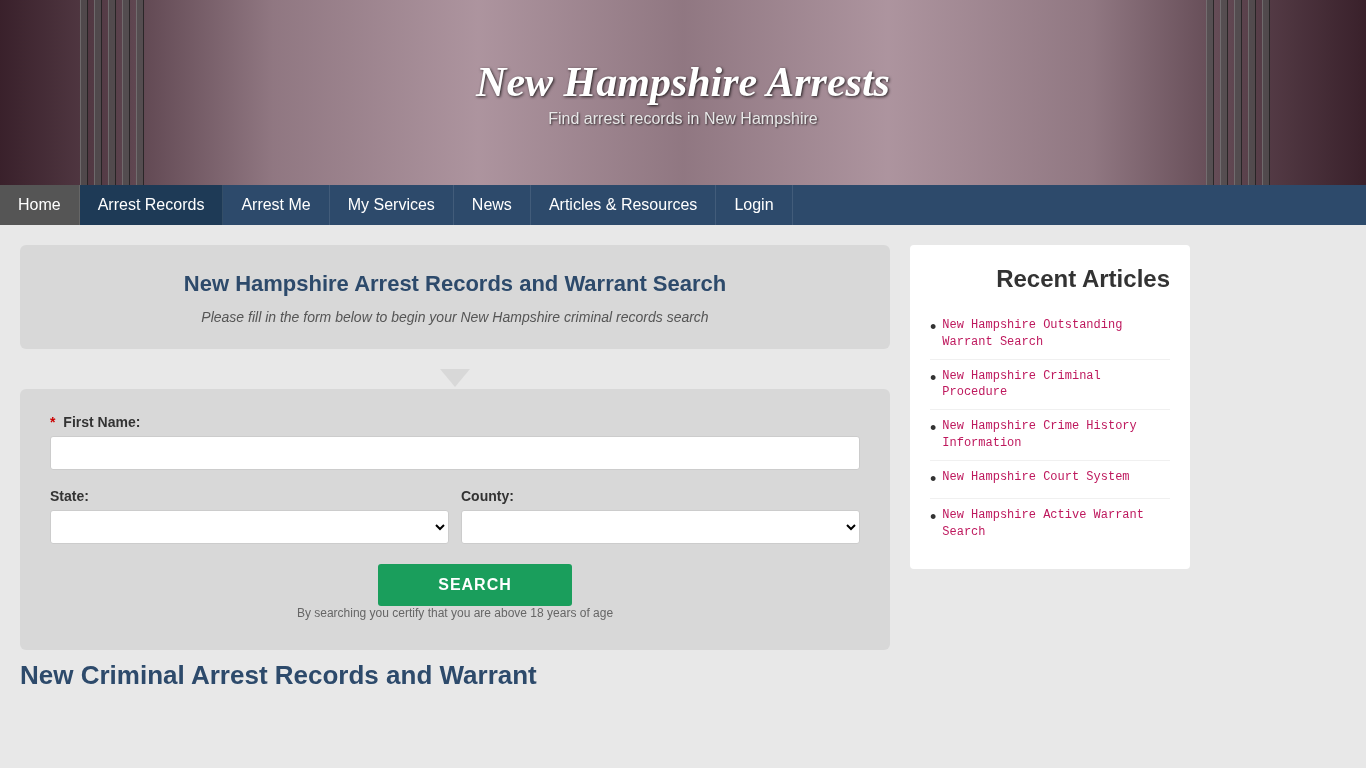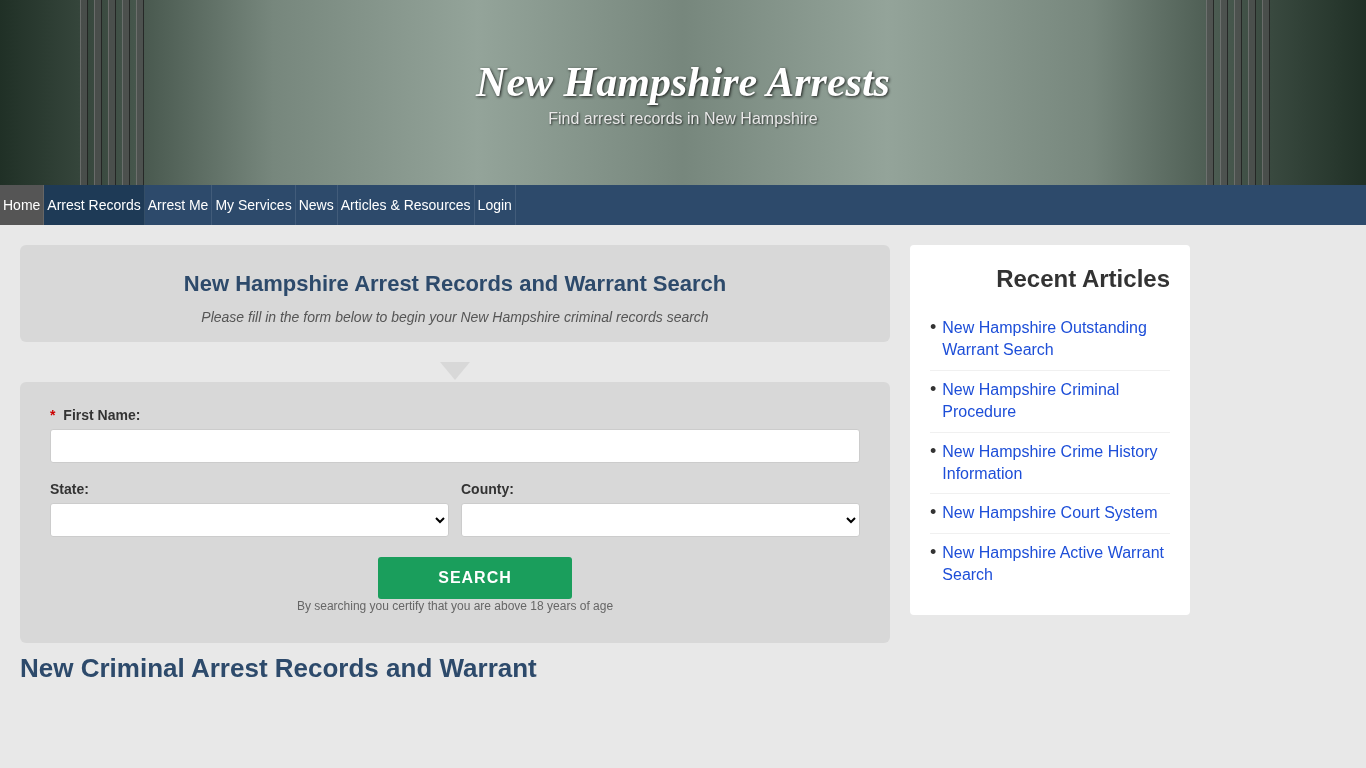--- a/index.html
+++ b/index.html
@@ -3,21 +3,21 @@
   <meta charset="utf-8">
   <style>
     * { margin: 0; padding: 0; box-sizing: border-box; }
     body { font-family: Arial, sans-serif; background: #f0f0f0; width: 1366px; min-height: 768px; overflow-x: hidden; }
 
     
     .header-banner {
       position: relative;
       width: 100%;
       height: 185px;
-      background: #15803d;
+      background: #be185d;
       overflow: hidden;
       display: flex;
       align-items: center;
       justify-content: center;
     }
     .header-bg {
       position: absolute;
       inset: 0;
       background: linear-gradient(to right,
         #222 0%, #444 8%, #888 20%, #aaa 35%, #888 50%, #aaa 65%, #888 80%, #444 92%, #222 100%);
@@ -60,25 +60,25 @@
     }
 
     
     .nav-bar {
       background: #2d4a6b;
       display: flex;
       align-items: stretch;
       height: 40px;
     }
     .nav-item {
-      padding: 0 3px;
+      padding: 0 18px;
       display: flex;
       align-items: center;
       color: #fff;
-      font-size: 14px;
+      font-size: 16px;
       cursor: pointer;
       text-decoration: none;
       white-space: nowrap;
       border-right: 1px solid rgba(255,255,255,0.1);
     }
     .nav-item:first-child {
       background: #555;
       border-right: 1px solid rgba(255,255,255,0.1);
     }
     .nav-item.active-nav { background: #1e3a56; }
@@ -93,21 +93,21 @@
     }
 
     
     .search-section {
       flex: 1;
       max-width: 870px;
     }
     .search-card {
       background: #d8d8d8;
       border-radius: 6px;
-      padding: 25px 30px 17px;
+      padding: 25px 30px 24px;
       margin-bottom: 20px;
     }
     .search-title {
       font-size: 22px;
       font-weight: bold;
       color: #2d4a6b;
       text-align: center;
       margin-bottom: 10px;
       line-height: 1.3;
     }
@@ -229,25 +229,26 @@
       border-bottom: 1px solid #f0f0f0;
     }
     .article-list li:last-child { border-bottom: none; }
     .bullet {
       color: #333;
       font-size: 18px;
       line-height: 1.2;
       flex-shrink: 0;
     }
     .article-link {
-      color: #1d4ed8;
-      font-size: 16px;
+      color: #be185d;
+      font-size: 12px;
       text-decoration: none;
       line-height: 1.4;
       cursor: pointer;
+      font-family: Liberation Mono, monospace;
     }
   </style>
 </head>
 <body>
 
 <div class="header-banner">
   <div class="header-bg"></div>
 
   <div class="header-bars-left">
     <div class="bar"></div>

